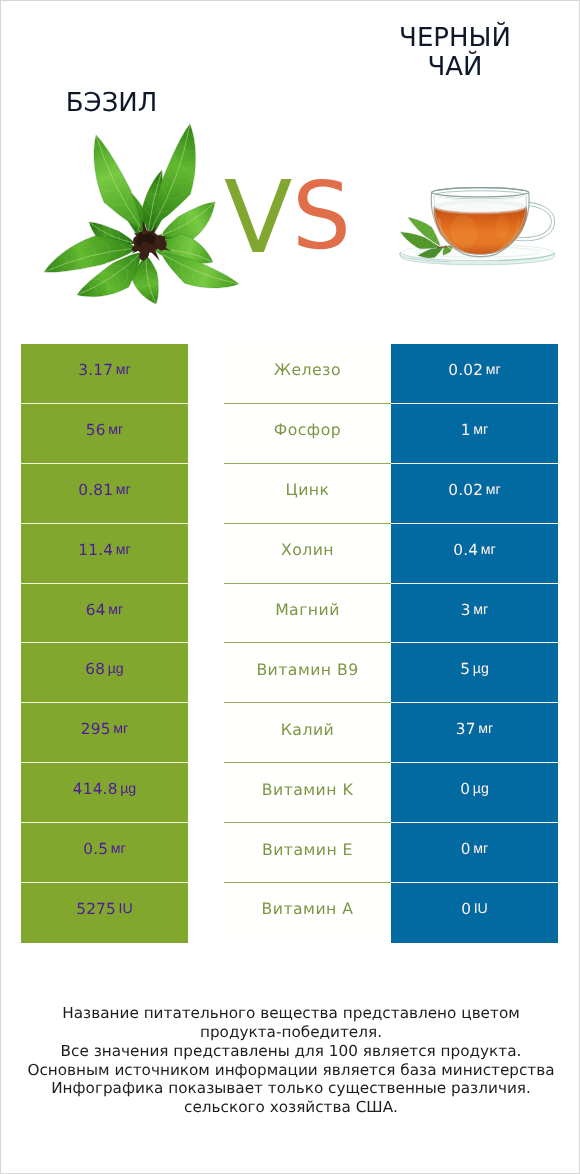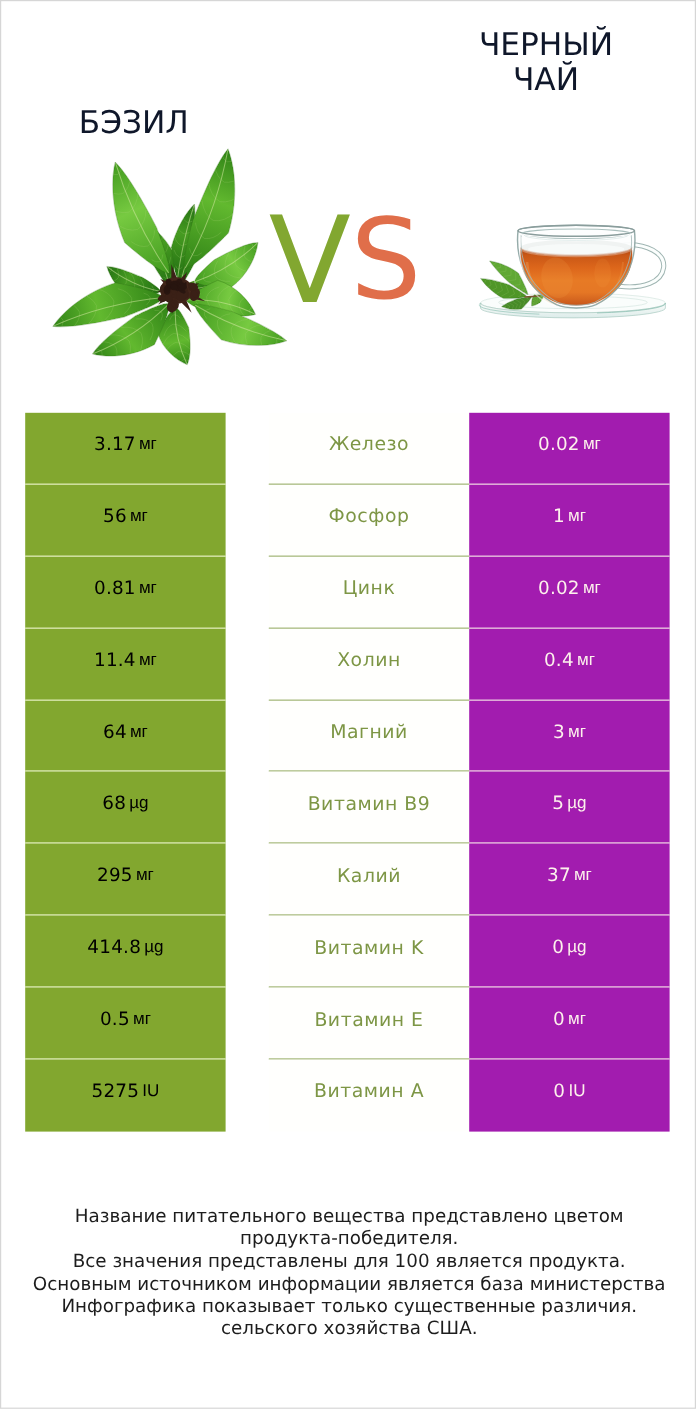--- a/index.html
+++ b/index.html
@@ -13,23 +13,23 @@
   #title-left{left:10px;top:53px;width:201px;margin-top:36px;}
   #title-right{left:354px;top:23.5px;width:200px;}
   .img-cup{position:absolute;left:398px;top:180px;width:160px;height:90px;}
   .img-basil{position:absolute;left:30px;top:118px;width:210px;height:190px;}
   .vs{position:absolute;font-family:"DejaVu Sans",sans-serif;line-height:1;font-weight:400;}
   #vs-v{left:223px;top:168px;font-size:100px;color:#82a730;}
   #vs-s{left:291px;top:170px;font-size:93px;color:#e06e4a;}
   .table{position:absolute;left:20px;top:344px;width:537px;}
   .row{display:flex;height:59.9px;}
   .cell{display:flex;align-items:center;justify-content:center;box-sizing:border-box;padding-bottom:7px;}
-  .cell-left{width:179px;background:#82a72f;color:#000000;border-bottom:1.7px solid #f2fbd2;}
+  .cell-left{width:179px;background:#82a72f;color:#4c1d95;border-bottom:1.7px solid #f2fbd2;}
   .cell-mid{width:179px;background:#fffffd;color:#7d9645;border-bottom:1.1px solid #93ab60;margin-left:36px;}
-  .cell-right{width:179px;background:#a21caf;color:#fdf1ec;border-bottom:1.7px solid #fdf2ec;}
+  .cell-right{width:179px;background:#0369a1;color:#fdf1ec;border-bottom:1.7px solid #fdf2ec;}
   .row:last-child .cell-mid{border-bottom-color:transparent;}
   .row:last-child .cell-left,.row:last-child .cell-right{border-bottom-color:transparent;}
   .val{font-family:"DejaVu Sans",sans-serif;font-size:15.3px;letter-spacing:0.2px;}
   .unit{font-family:Liberation Sans, sans-serif;font-size:14.2px;margin-left:2.6px;letter-spacing:0px;}
   .nut{font-family:"DejaVu Sans",sans-serif;font-size:15.7px;letter-spacing:0.45px;}
   .footer{position:absolute;left:0;top:1003.8px;width:580px;text-align:center;color:#1d1d1d;font-family:"DejaVu Sans",sans-serif;font-size:15.25px;line-height:18.9px;}
 </style>
 </head>
 <body>
 

